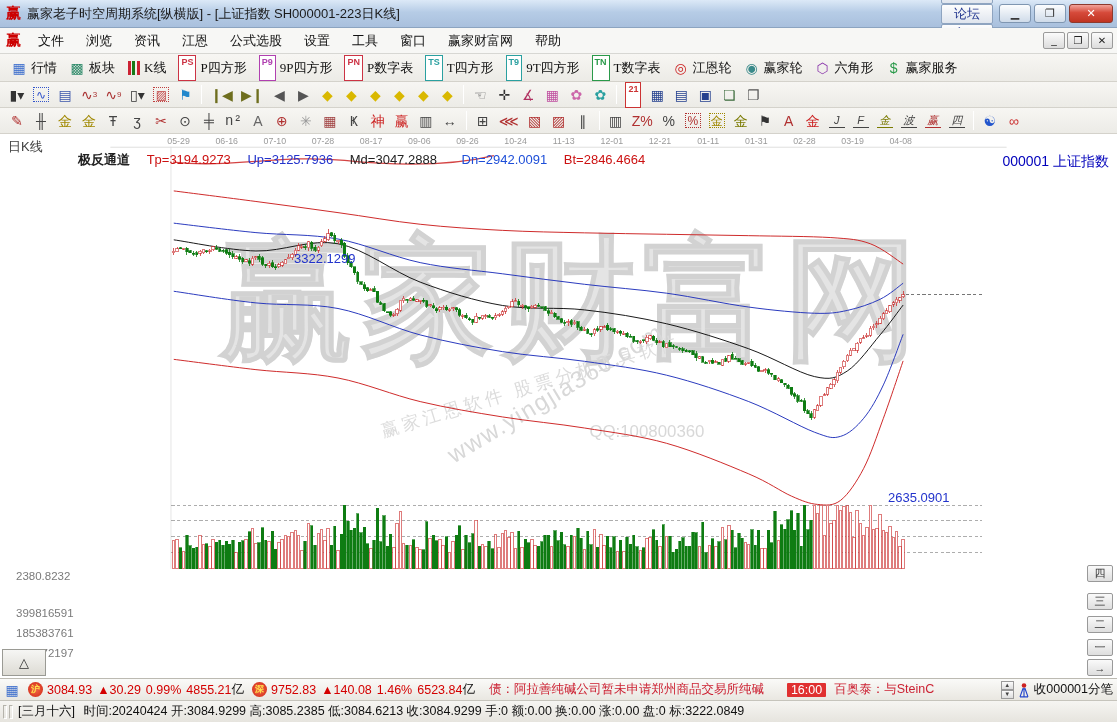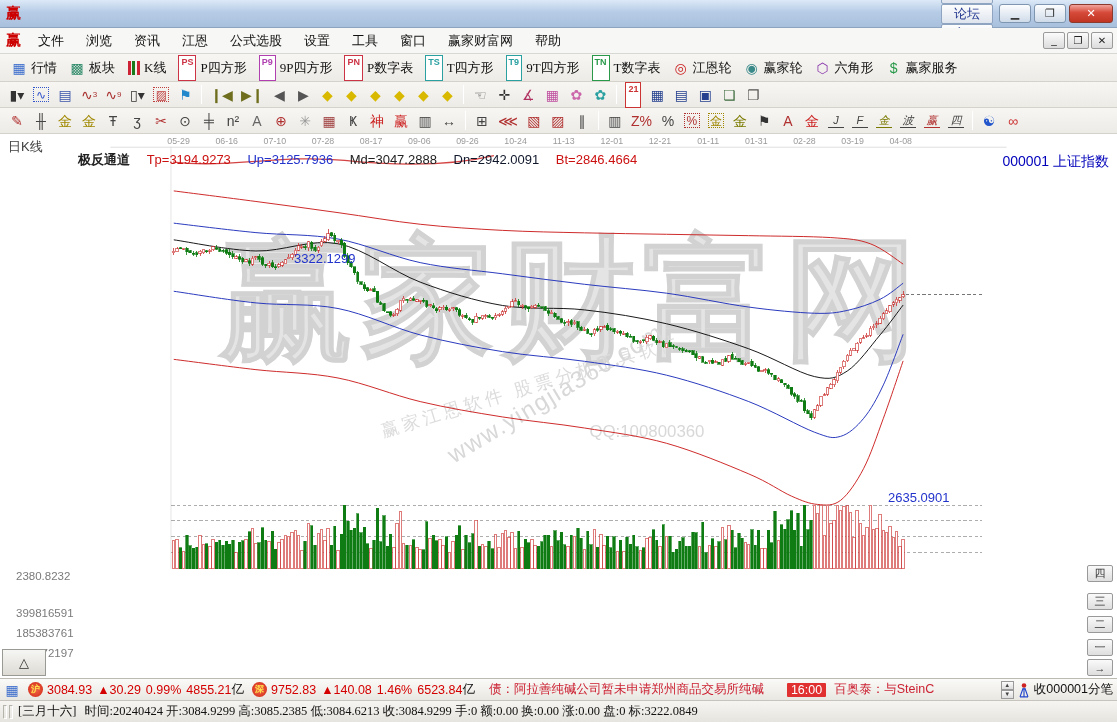--- a/index.html
+++ b/index.html
@@ -66,21 +66,21 @@
     display:flex;align-items:center;justify-content:center;}
   #tri-btn{position:absolute;left:2px;top:515px;width:44px;height:27px;
     background:linear-gradient(#f6f6f4,#dddbd4);border:1px solid #9a9a94;
     display:flex;align-items:center;justify-content:center;font-size:13px;color:#333;}
   
   #statusbar1{position:absolute;left:0;top:678px;width:1117px;height:22px;
     background:linear-gradient(#fafaf8,#e9e7e1);border-top:1px solid #bcbab2;
     display:flex;align-items:center;font-size:12.5px;padding:0 4px;overflow:hidden;}
   #statusbar2{position:absolute;left:0;top:700px;width:1117px;height:22px;
     background:linear-gradient(#f6f5f2,#e6e4de);border-top:1px solid #c6c4bc;
-    display:flex;align-items:center;font-size:12.5px;padding:0 2px;color:#111;overflow:hidden;font-family:Liberation Serif, serif;}
+    display:flex;align-items:center;font-size:12.5px;padding:0 2px;color:#111;overflow:hidden;}
   .mkt-icon{width:15px;height:15px;border-radius:50%;background:radial-gradient(#f26a4a,#cf2312);
     color:#ffe24a;font-size:9px;font-weight:bold;display:flex;align-items:center;justify-content:center;
     margin:0 4px 0 8px;flex:none;}
   .red-val{color:#d40000;margin-right:5px;}
   .blk{color:#111;}
   .ticker{color:#c23;margin-left:14px;}
   .badge{background:#e03030;color:#fff;padding:0 4px;margin-left:23px;border-radius:1px;}
   .spin{display:flex;flex-direction:column;margin-left:auto;flex:none;}
   .spin span{width:13px;height:9px;border:1px solid #9a9a9a;background:linear-gradient(#fbfbfb,#ddd);
     font-size:6px;line-height:7px;text-align:center;color:#444;}
@@ -88,20 +88,21 @@
   #detail-text b{font-weight:normal;}
   svg text{font-family:"Liberation Sans","DejaVu Sans",sans-serif;}
 </style>
 </head>
 <body>
 
 <div id="app">
 
   <div id="titlebar">
     <span class="app-logo">赢</span>
+    <span id="title-text">赢家老子时空周期系统[纵横版] - [上证指数  SH000001-223日K线]</span>
     <span class="spacer"></span>
     <span id="title-links">
         <span class="tb-link">客服</span>
         <span class="tb-link">论坛</span>
         <span class="tb-link">主页</span>
       </span>
     <span class="win-btn">▁</span>
     <span class="win-btn">❐</span>
     <span class="win-btn close">✕</span>
   </div>
@@ -297,21 +298,21 @@
       <span class="titem">
         <span class="glyph" style="color: rgb(176, 48, 48);">✂</span>
       </span>
       <span class="titem">
         <span class="glyph" style="color: rgb(68, 68, 68);">⊙</span>
       </span>
       <span class="titem">
         <span class="glyph" style="color: rgb(68, 68, 68);">╪</span>
       </span>
       <span class="titem">
-        <span class="glyph" style="color: rgb(68, 68, 68);">n²</span>
+        <span class="glyph" style="color: rgb(68, 68, 68); font-family: Liberation Mono, monospace;">n²</span>
       </span>
       <span class="titem">
         <span class="glyph" style="color: rgb(102, 102, 102);">A</span>
       </span>
       <span class="titem">
         <span class="glyph" style="color: rgb(176, 48, 48);">⊕</span>
       </span>
       <span class="titem">
         <span class="glyph" style="color: rgb(153, 153, 153);">✳</span>
       </span>
@@ -1110,21 +1111,21 @@
         <path d="M78,169 C150,177 215,159 292,167 S432,172 478,161" stroke="#cc2222" stroke-width="1.6" fill="none" opacity="0.85"></path>
       </svg>
 
     <div class="ovl" id="klabel">日K线</div>
 
     <div class="ovl" id="indicator-row">
       <span style="color:#222;font-weight:bold;">极反通道</span>
       <span style="color:#cc1111;">Tp=3194.9273</span>
       <span style="color:#2233cc;">Up=3125.7936</span>
       <span style="color:#222222;">Md=3047.2888</span>
-      <span style="color:#0f172a;">Dn=2942.0091</span>
+      <span style="color:#1d4ed8;margin-left:8px;">Dn=2942.0091</span>
       <span style="color:#cc1111;">Bt=2846.4664</span>
     </div>
 
     <div class="ovl" id="symbol-label">000001  上证指数</div>
 
     <div class="ovl ann" id="peak-ann">3322.1299</div>
     <div class="ovl ann" id="trough-ann">2635.0901</div>
 
     <div class="ovl axis-label" id="floor-label">2380.8232</div>
     <div id="vol-labels">

